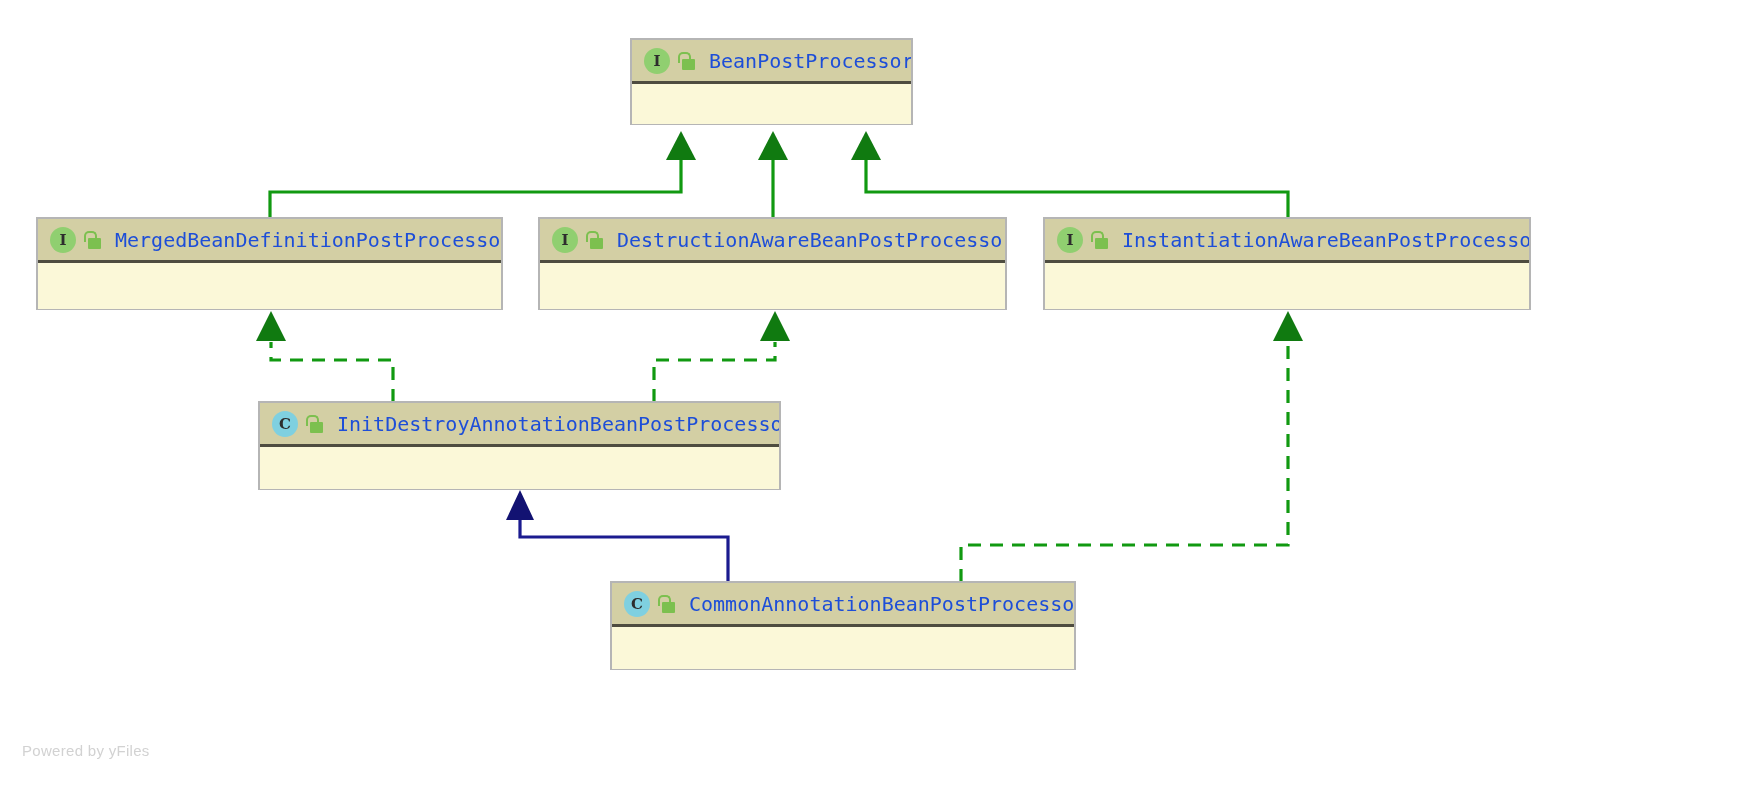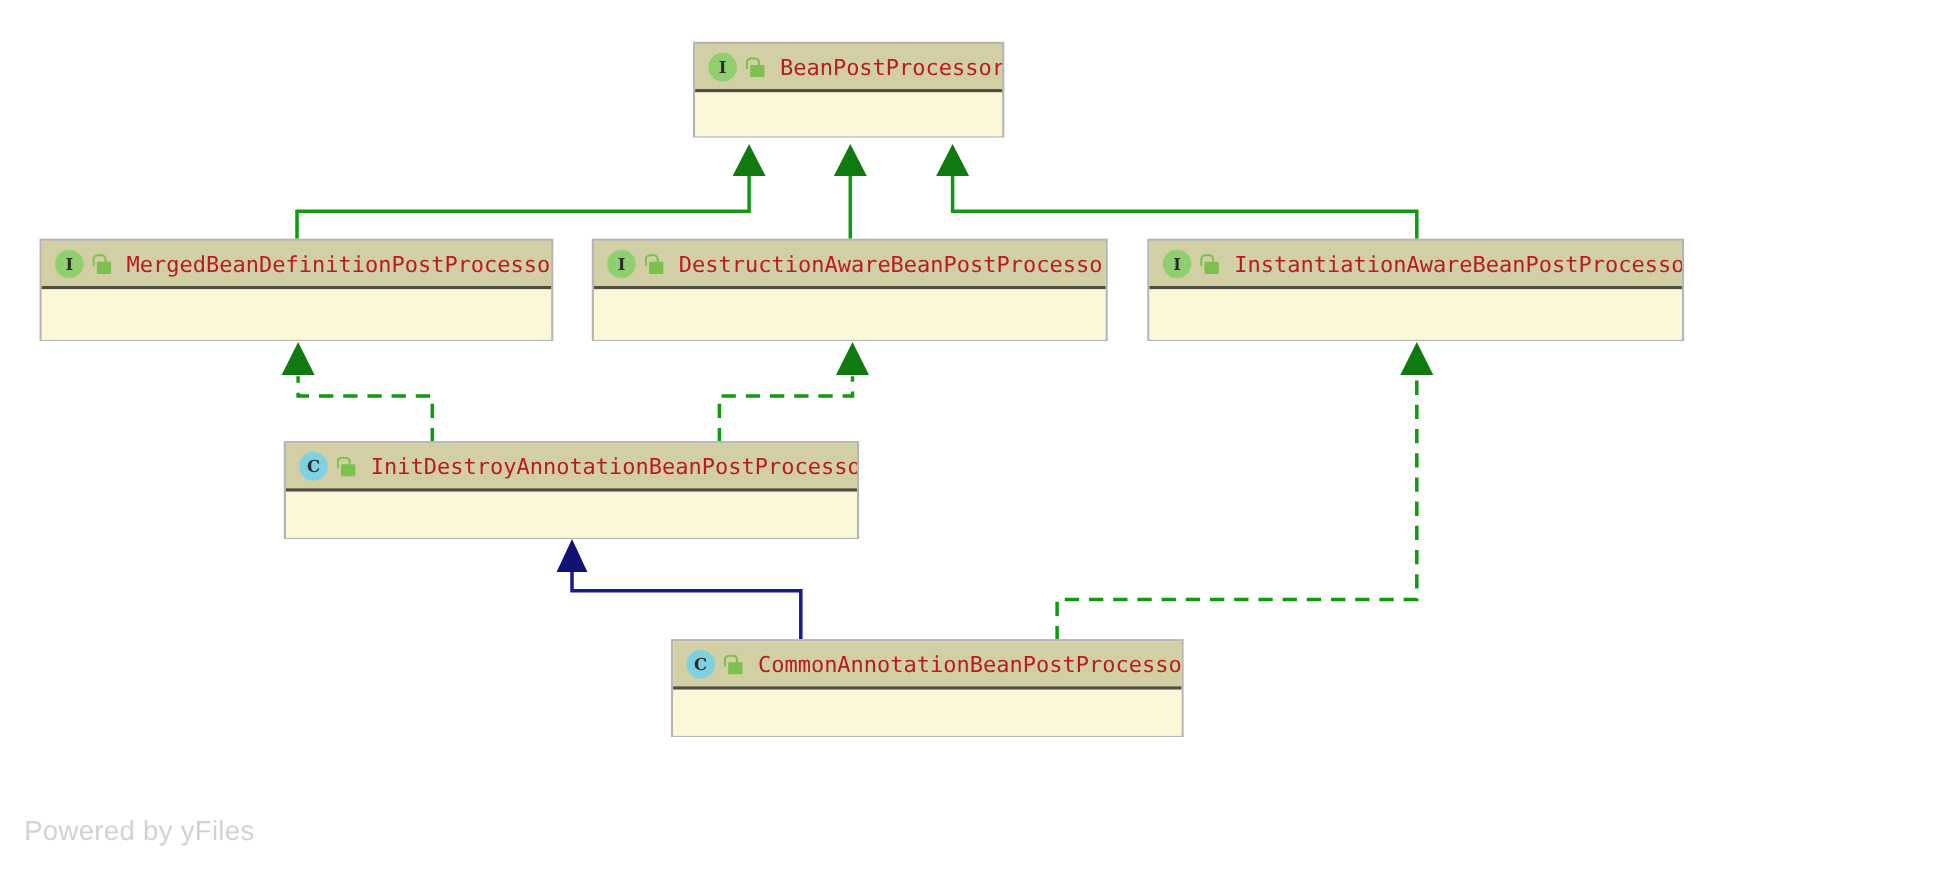--- a/index.html
+++ b/index.html
@@ -36,21 +36,21 @@
     white-space:nowrap;
     overflow:hidden;
   }
   .node .body {
     box-sizing:border-box;
     background:#fbf8d8;
   }
   .node .title {
     font-family:"DejaVu Sans Mono", monospace;
     font-size:20px;
-    color:#b91c1c;
+    color:#1d4ed8;
     letter-spacing:0px;
     margin-left:14px;
     text-align:center;
   }
   .badge {
     width:26px; height:26px;
     border-radius:50%;
     display:inline-flex;
     align-items:center;
     justify-content:center;
@@ -82,21 +82,21 @@
     left:5px; top:7px;
     width:13px; height:11px;
     background:#7cc04f;
     border-radius:1px;
   }
 
   .watermark {
     position:absolute;
     left:22px; top:742px;
     font-family:"Liberation Sans", sans-serif;
-    font-size:25px;
+    font-size:15px;
     color:#d2d2d2;
     letter-spacing:0.3px;
     user-select:none;
   }
 </style>
 </head>
 <body>
 
 <div id="canvas">
 

